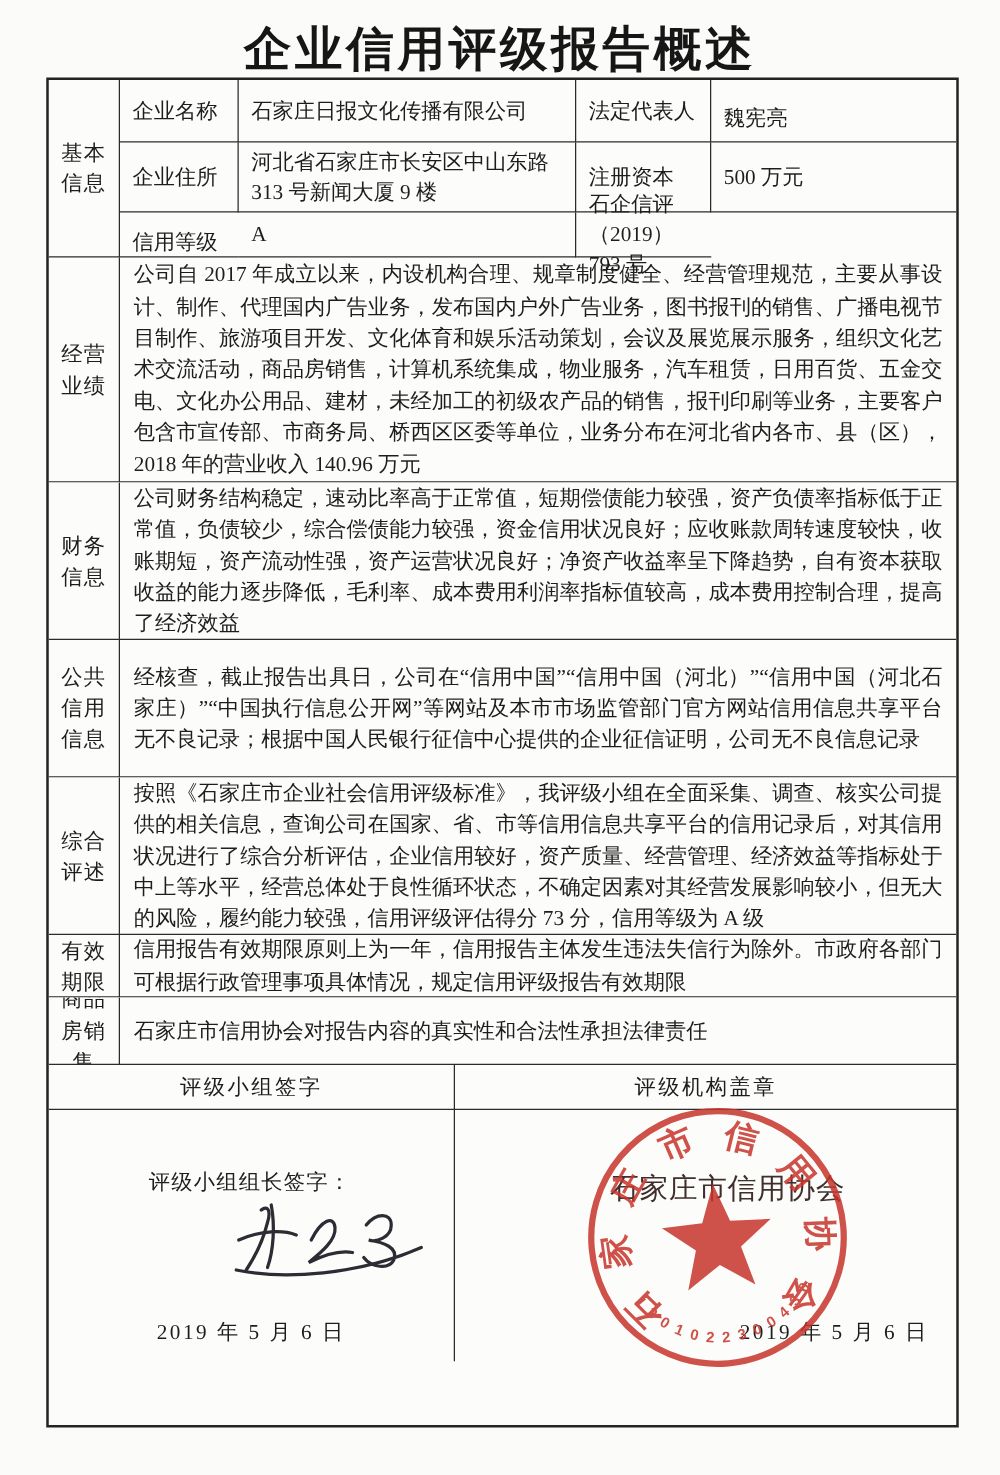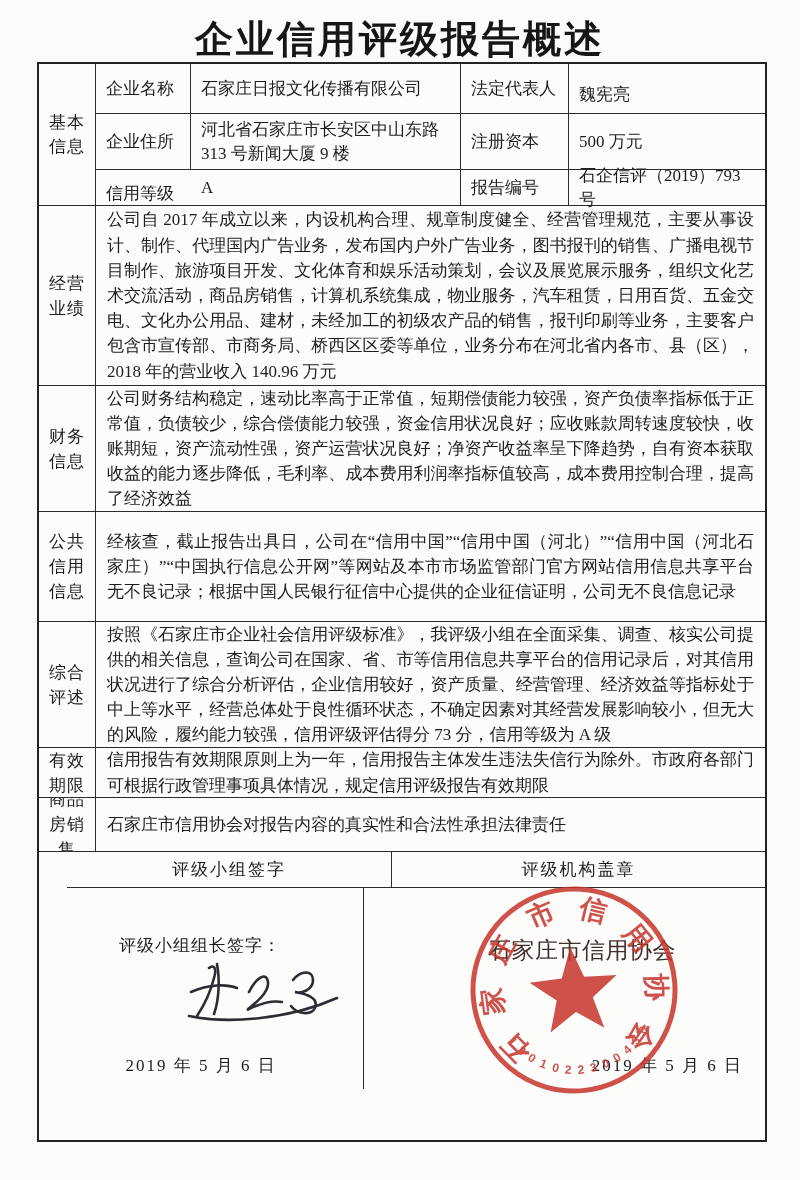--- a/index.html
+++ b/index.html
@@ -69,21 +69,21 @@
     flex: 1;
     border-bottom: 1.5px solid #2b2b2b;
     display: flex; align-items: center;
     padding: 2px 11px;
     line-height: 25.2px;
     text-align: justify;
   }
   .sec-row:last-of-type .sec-label, .sec-row:last-of-type .sec-text { border-bottom: 1.5px solid #2b2b2b; }
 
   
-  .sig-header { display: flex; height: 36px; margin-left: 28px; }
+  .sig-header { display: flex; height: 36px; }
   .sig-header > div {
     display: flex; align-items: center; justify-content: center;
     border-bottom: 1.5px solid #2b2b2b;
     letter-spacing: 2px;
   }
   .sig-header .lh { width: 325px; border-right: 1.5px solid #2b2b2b; }
   .sig-header .rh { flex: 1; }
 
   .sig-body { display: flex; height: 201px; }
   .sig-cell-left {
@@ -137,21 +137,20 @@
       <div>法定代表人</div>
       <div class="v2">魏宪亮</div>
 
       <div>企业住所</div>
       <div>河北省石家庄市长安区中山东路 313 号新闻大厦 9 楼</div>
       <div>注册资本</div>
       <div class="v2">500 万元</div>
 
       <div>信用等级</div>
       <div>A</div>
-      <div>报告编号</div>
       <div class="v2">石企信评（2019）793 号</div>
     </div>
 
     <div class="sec-row" style="height:180px">
       <div class="sec-label">经营业绩</div>
       <div class="sec-text">公司自 2017 年成立以来，内设机构合理、规章制度健全、经营管理规范，主要从事设计、制作、代理国内广告业务，发布国内户外广告业务，图书报刊的销售、广播电视节目制作、旅游项目开发、文化体育和娱乐活动策划，会议及展览展示服务，组织文化艺术交流活动，商品房销售，计算机系统集成，物业服务，汽车租赁，日用百货、五金交电、文化办公用品、建材，未经加工的初级农产品的销售，报刊印刷等业务，主要客户包含市宣传部、市商务局、桥西区区委等单位，业务分布在河北省内各市、县（区），2018 年的营业收入 140.96 万元</div>
     </div>
     <div class="sec-row" style="height:126px">
       <div class="sec-label">财务信息</div>
       <div class="sec-text">公司财务结构稳定，速动比率高于正常值，短期偿债能力较强，资产负债率指标低于正常值，负债较少，综合偿债能力较强，资金信用状况良好；应收账款周转速度较快，收账期短，资产流动性强，资产运营状况良好；净资产收益率呈下降趋势，自有资本获取收益的能力逐步降低，毛利率、成本费用利润率指标值较高，成本费用控制合理，提高了经济效益</div>

